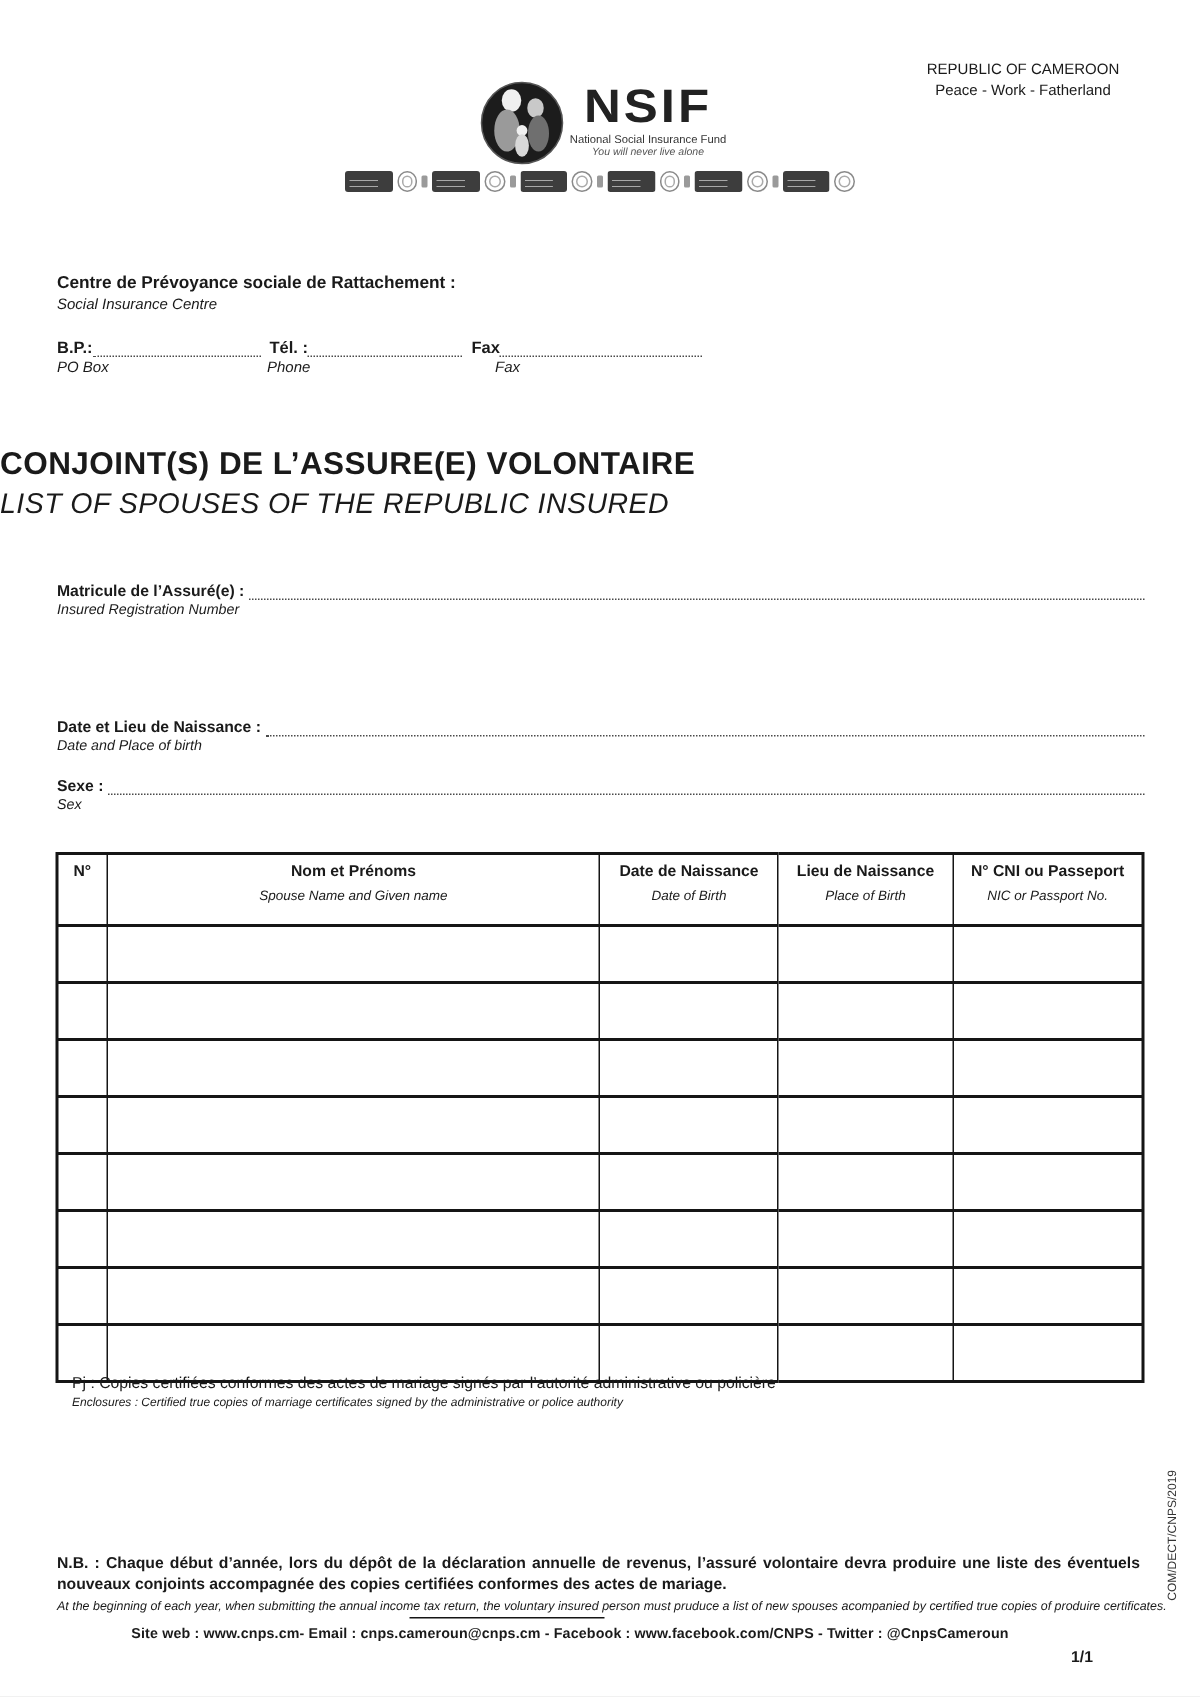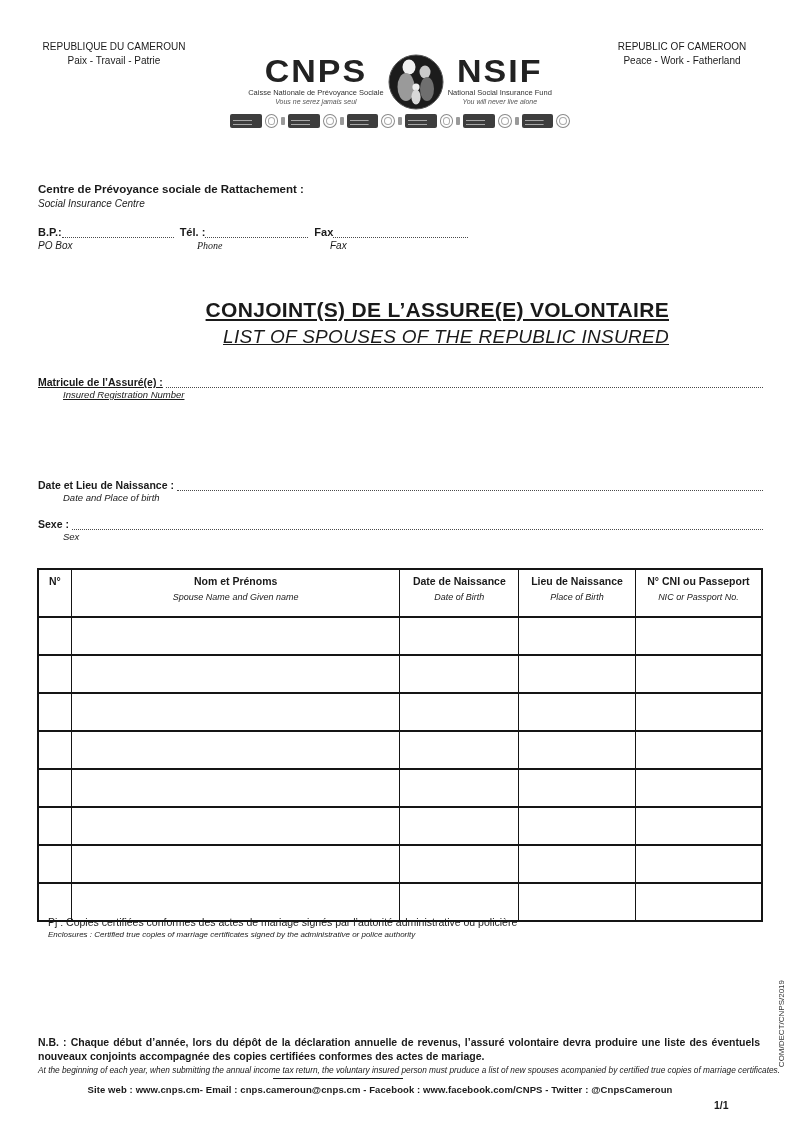--- a/index.html
+++ b/index.html
@@ -42,34 +42,34 @@
   .contact-block{position:absolute;top:226px;left:38px;width:430px;font-size:11px;}
   .contact-row{display:flex;align-items:flex-end;}
   .leader{border-bottom:1.5px dotted #4a4a4a;height:11px;display:inline-block;}
   .lead-bp{width:112px;}
   .lead-tel{width:103px;}
   .lead-fax{flex:1;}
   .lbl{white-space:nowrap;}
   .ml6{margin-left:6px;}
   .contact-sub{position:relative;height:13px;font-size:10px;margin-top:2px;}
   .sub-bp{position:absolute;left:0;}
-  .sub-tel{position:absolute;left:159px;font-family:Liberation Serif, serif;}
+  .sub-tel{position:absolute;left:140px;}
   .sub-fax{position:absolute;left:292px;}
 
   
-  .title-block{position:absolute;top:296px;left:0;width:669px;text-align:right;line-height:1.3;text-decoration:underline;}
+  .title-block{position:absolute;top:296px;left:0;width:669px;text-align:left;line-height:1.3;}
   .title-fr{font-size:21px;font-weight:bold;letter-spacing:.3px;}
   .title-en{font-size:19px;letter-spacing:.3px;margin-top:2px;}
 
   
   .field{position:absolute;left:38px;right:37px;}
   .field-row{display:flex;align-items:flex-end;font-size:10.5px;}
   .field-row .leader{flex:1;margin-left:3px;}
-  .field-sub{font-size:9.5px;margin-top:1px;margin-left:25px;}
-  .f1{top:376px;text-decoration:underline;} .f2{top:427px;} .f3{top:479px;} .f4{top:518px;}
+  .field-sub{font-size:9.5px;margin-top:1px;}
+  .f1{top:388px;} .f2{top:427px;} .f3{top:479px;} .f4{top:518px;}
 
   
   .spouse-table{position:absolute;top:568px;left:37px;width:726px;border-collapse:collapse;table-layout:fixed;}
   .spouse-table, .spouse-table th, .spouse-table td{border-color:#151515;border-style:solid;}
   .spouse-table{border-width:2.5px;}
   .spouse-table th, .spouse-table td{border-top-width:2px;border-bottom-width:2px;border-left-width:1.2px;border-right-width:1.2px;}
   .spouse-table th{height:40px;vertical-align:top;padding-top:5px;font-weight:normal;}
   .th-fr{font-size:10.5px;font-weight:bold;text-align:center;}
   .th-en{font-size:9px;font-style:italic;text-align:center;margin-top:5px;}
   .spouse-table td{height:34px;}
@@ -84,36 +84,27 @@
   .nb-underline{position:absolute;top:1078px;left:273px;width:130px;border-top:1.5px solid #151515;}
   .footer-links{position:absolute;top:1084px;left:0;width:760px;text-align:center;font-size:9.5px;font-weight:bold;letter-spacing:.1px;}
   .page-num{position:absolute;top:1099px;left:714px;font-size:10.5px;font-weight:bold;}
   .doc-ref{position:absolute;top:980px;right:14px;writing-mode:vertical-rl;transform:rotate(180deg);font-size:8px;color:#333;}
 </style>
 </head>
 <body>
 
 <div class="page">
 
-  <div class="corner corner-left">
-    <div>REPUBLIQUE DU CAMEROUN</div>
-    <div>Paix - Travail - Patrie</div>
-  </div>
   <div class="corner corner-right">
     <div>REPUBLIC OF CAMEROON</div>
     <div>Peace - Work - Fatherland</div>
   </div>
 
   <div class="logo-block">
     <div class="logo-row">
-      <div class="logo-col">
-        <div class="logo-acronym">CNPS</div>
-        <div class="logo-name">Caisse Nationale de Prévoyance Sociale</div>
-        <div class="logo-tagline i">Vous ne serez jamais seul</div>
-      </div>
       <svg class="emblem" viewBox="0 0 56 56" aria-hidden="true">
         <circle cx="28" cy="28" r="27" fill="#1c1c1c"></circle>
         <circle cx="28" cy="28" r="27" fill="none" stroke="#555" stroke-width="1"></circle>
         <ellipse cx="21" cy="13" rx="6.5" ry="7.5" fill="#f0f0f0"></ellipse>
         <ellipse cx="37" cy="18" rx="5.5" ry="6.5" fill="#c9c9c9"></ellipse>
         <ellipse cx="18" cy="33" rx="8.5" ry="14" fill="#9a9a9a"></ellipse>
         <ellipse cx="39" cy="35" rx="7" ry="12" fill="#6f6f6f"></ellipse>
         <circle cx="28" cy="33" r="3.6" fill="#f0f0f0"></circle>
         <ellipse cx="28" cy="43" rx="4.6" ry="7.5" fill="#d8d8d8"></ellipse>
       </svg>
@@ -284,21 +275,21 @@
       </tbody>
   </table>
 
   <div class="pj-block">
     <div class="pj-fr">Pj : Copies certifiées conformes des actes de mariage signés par l’autorité administrative ou policière</div>
     <div class="pj-en i">Enclosures : Certified true copies of marriage certificates signed by the administrative or police authority</div>
   </div>
 
   <div class="nb-block">
     <div class="nb-fr">N.B. : Chaque début d’année, lors du dépôt de la déclaration annuelle de revenus, l’assuré volontaire devra produire une liste des éventuels nouveaux conjoints accompagnée des copies certifiées conformes des actes de mariage.</div>
-    <div class="nb-en">At the beginning of each year, when submitting the annual income tax return, the voluntary insured person must pruduce a list of new spouses acompanied by certified true copies of marriage certificates.</div>
+    <div class="nb-en">At the beginning of each year, when submitting the annual income tax return, the voluntary insured person must pruduce a list of new spouses acompanied by certified true copies of produire certificates.</div>
   </div>
   <div class="nb-underline"></div>
 
   <div class="footer-links">Site web : www.cnps.cm- Email : cnps.cameroun@cnps.cm - Facebook : www.facebook.com/CNPS - Twitter : @CnpsCameroun</div>
   <div class="page-num">1/1</div>
   <div class="doc-ref">COM/DECT/CNPS/2019</div>
 
 </div>
 
 </body></html>

